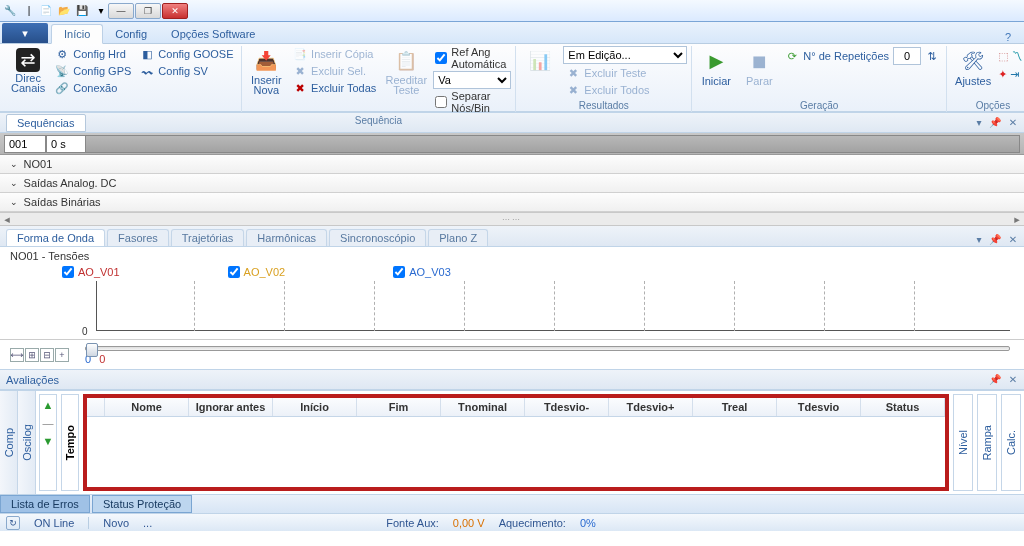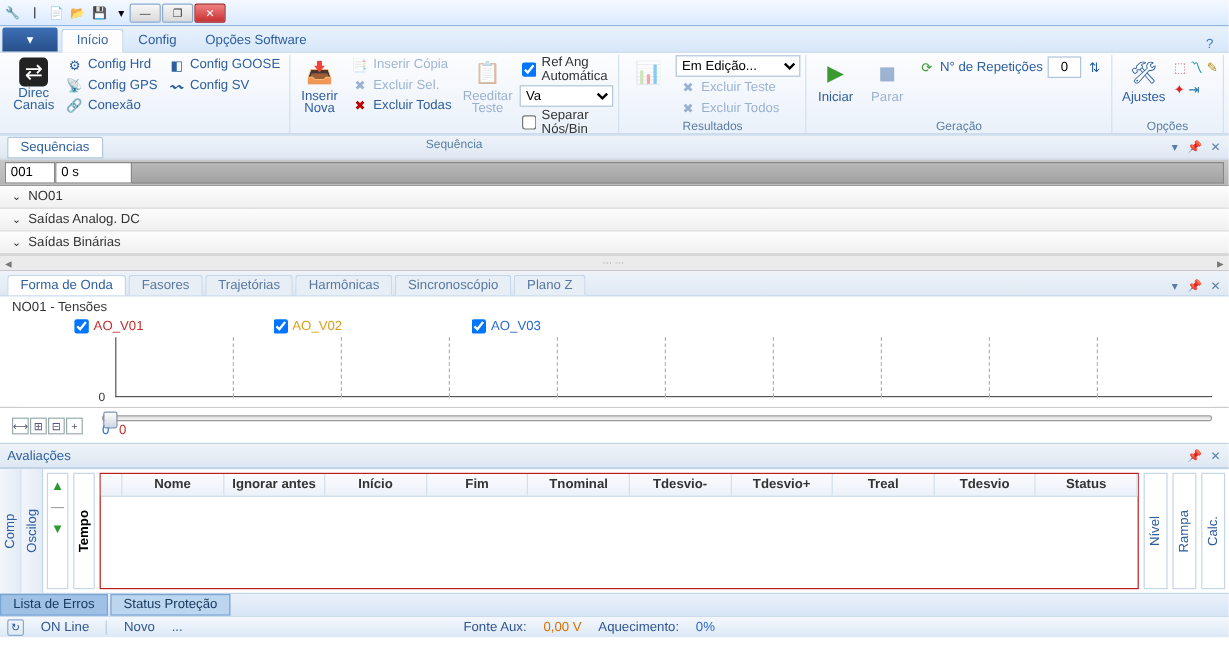--- a/index.html
+++ b/index.html
@@ -82,21 +82,21 @@
 
 
 .eval-pane { display:flex; border-top:1px solid #c0d4e8; height:104px; }
 .side-tab { width:18px; background:linear-gradient(90deg,#f3f6fb,#e3ebf5); border-right:1px solid #c5d6e8; display:flex; align-items:center; justify-content:center; }
 .side-tab span { writing-mode:vertical-rl; transform:rotate(180deg); color:#2d5e9e; font-size:11px; }
 .eval-body { flex:1; display:flex; gap:4px; padding:3px; }
 .arrow-col { width:18px; background:#fff; border:1px solid #c5d6e8; display:flex; flex-direction:column; align-items:center; padding-top:4px; gap:6px; }
 .arrow-col span { font-size:11px; }
 .tempo-col { width:18px; background:#fff; border:1px solid #c5d6e8; display:flex; align-items:center; justify-content:center; }
 .tempo-col span { writing-mode:vertical-rl; transform:rotate(180deg); font-weight:bold; }
-.grid-wrap { flex:1; background:#fff; border:1px solid #b91c1c; }
+.grid-wrap { flex:1; background:#fff; border:4px solid #b91c1c; }
 .grid-head { display:flex; background:linear-gradient(#fbfcfe,#ecf1f8); border-bottom:1px solid #c5d6e8; }
 .grid-head div { padding:3px 6px; border-right:1px solid #d4dfec; font-weight:bold; color:#333; text-align:center; flex:1; font-size:11px; }
 .mini-col { width:20px; background:#fff; border:1px solid #c5d6e8; display:flex; align-items:center; justify-content:center; }
 .mini-col span { writing-mode:vertical-rl; transform:rotate(180deg); color:#2d5e9e; }
 
 
 .btm-tabs { height:19px; background:linear-gradient(#eaf1fa,#d7e5f5); display:flex; align-items:center; border-top:1px solid #c0d4e8; }
 .btm-tab { padding:2px 10px; background:#9fc1e6; border:1px solid #7aa5d2; color:#183a60; margin-right:2px; }
 .btm-tab.light { background:#bdd6ef; }
 
@@ -208,21 +208,21 @@
     </div>
     <div class="group-label">Sequência</div>
   </div>
 
   <div class="group">
     <div class="group-body">
       <div class="big-btn dim">
           <span class="ic">📊</span>
         </div>
       <div class="small-stack">
-        <select class="ribbon-sel" style="width:104px"><option>Em Edição...</option></select>
+        <select class="ribbon-sel" style="width:124px"><option>Em Edição...</option></select>
         <div class="small-btn dim">
             <span class="ic">✖</span>
             <span>Excluir Teste</span>
           </div>
         <div class="small-btn dim">
             <span class="ic">✖</span>
             <span>Excluir Todos</span>
           </div>
       </div>
     </div>
@@ -287,21 +287,21 @@
   <div class="panel-tab">Sequências</div>
   <div class="panel-pin">
     <span class="pin-btn">▾</span>
     <span class="pin-btn">📌</span>
     <span class="pin-btn">✕</span>
   </div>
 </div>
 
 <div class="seq-row">
   <input style="width: 42px;" value="001">
-  <input style="width: 64px;" value="0 s">
+  <input style="width: 40px;" value="0 s">
   <div class="grey-strip"></div>
 </div>
 
 <div class="acc-row">
     <span class="caret">⌄</span>
     <span>NO01</span>
   </div>
 <div class="acc-row">
     <span class="caret">⌄</span>
     <span>Saídas Analog. DC</span>

